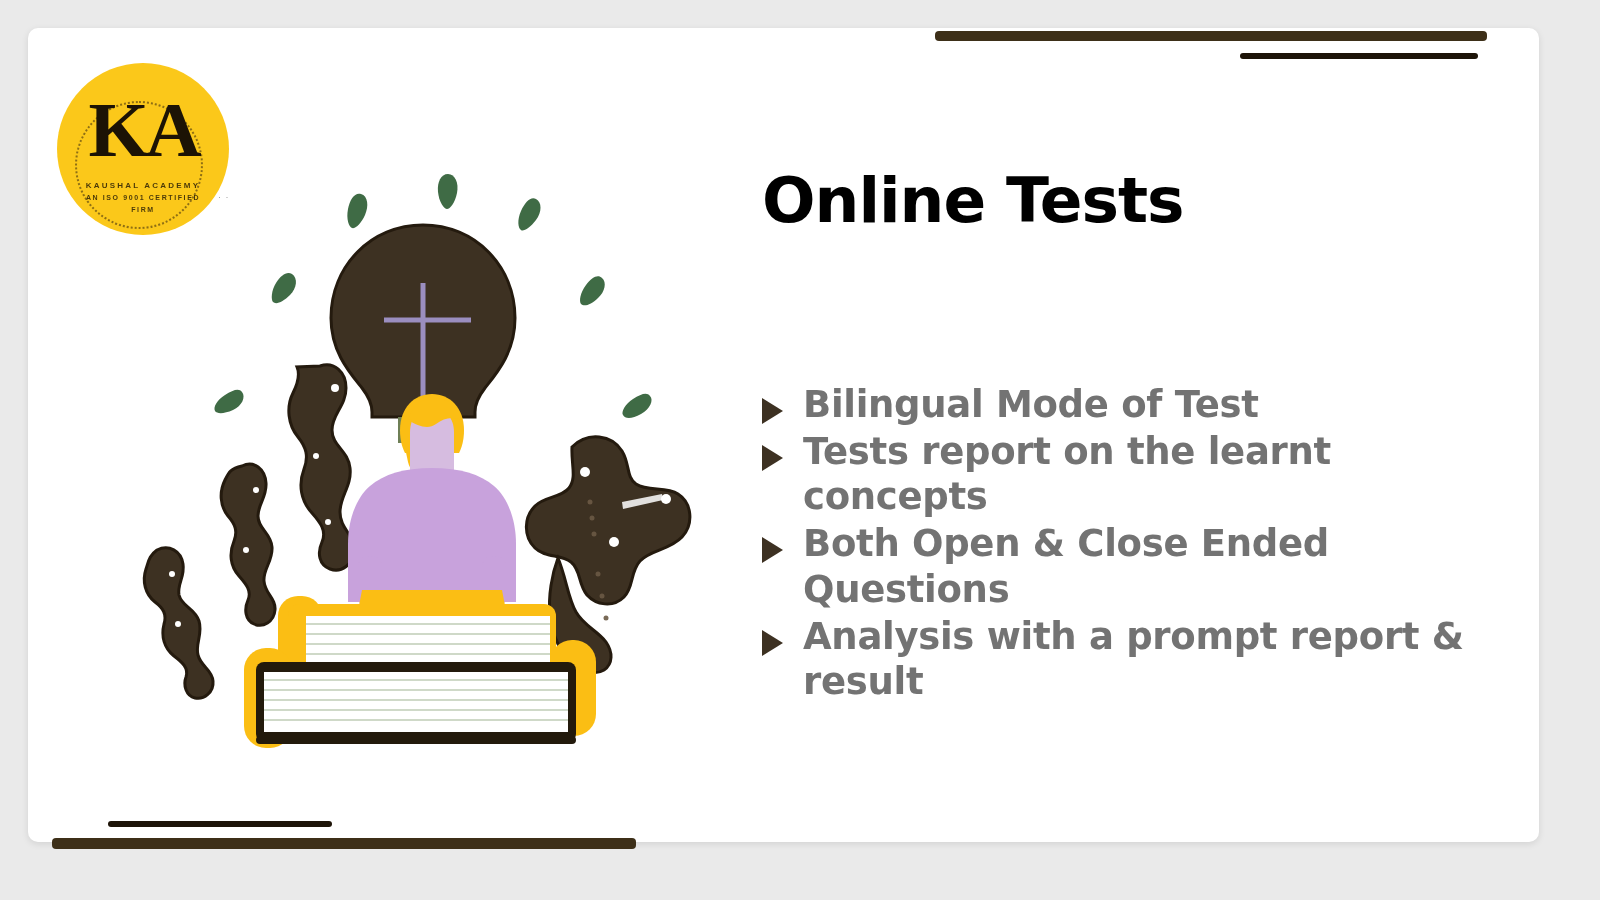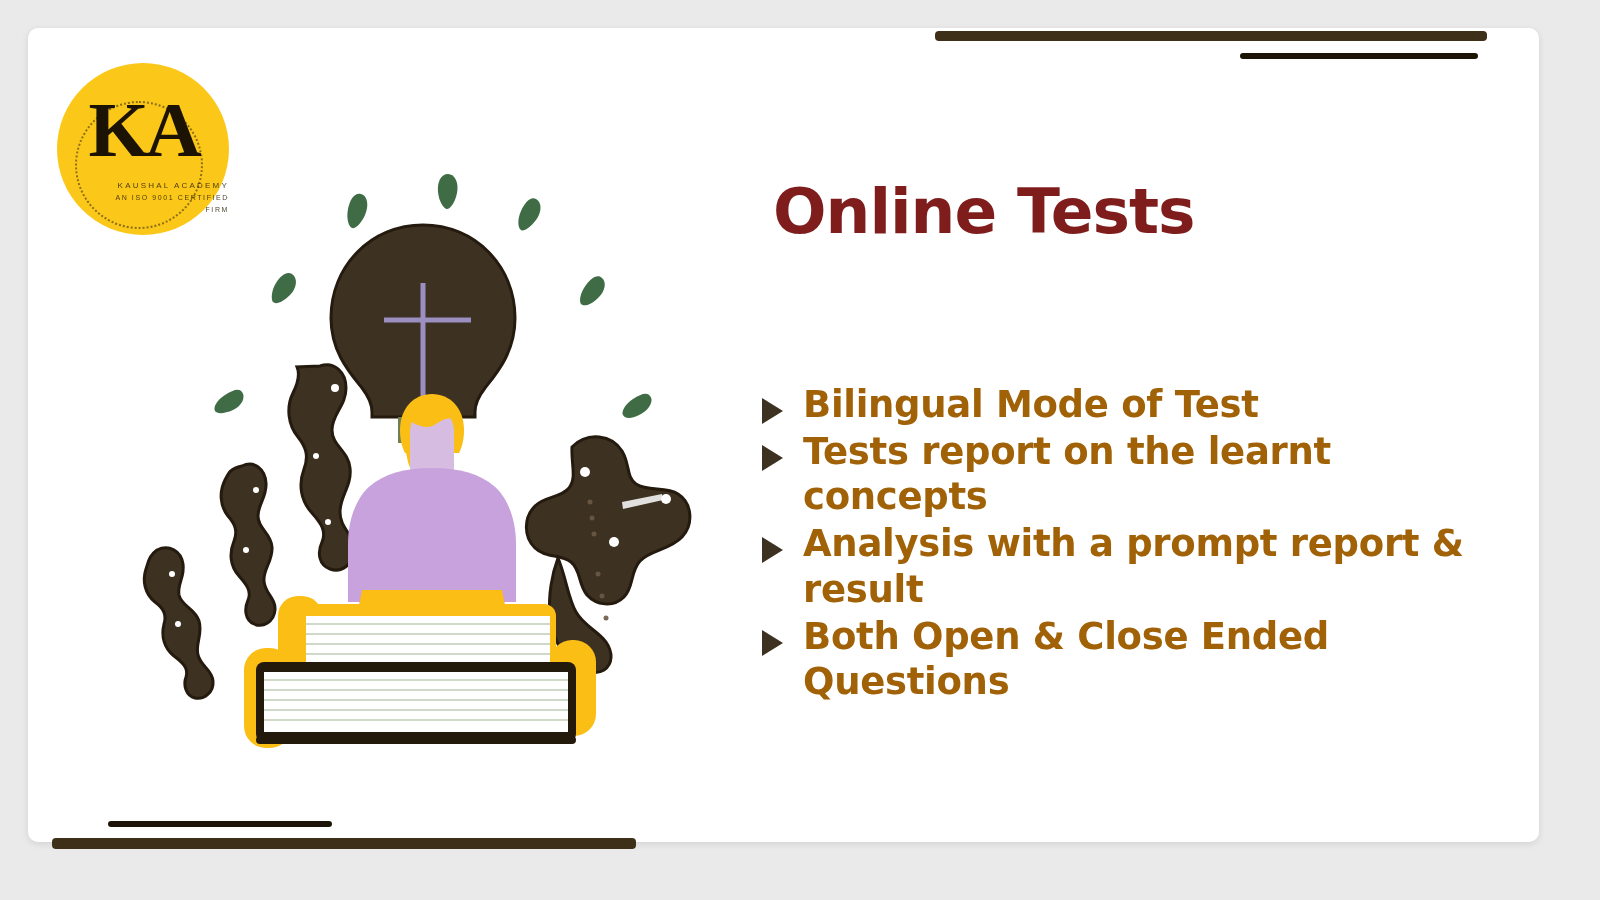--- a/index.html
+++ b/index.html
@@ -79,23 +79,23 @@
     font-family: "Liberation Serif", serif;
     font-size: 78px;
     font-weight: 700;
     line-height: 1;
     color: #1c1305;
     letter-spacing: -4px;
   }
   .logo-sub1, .logo-sub2, .logo-sub3 {
     position: absolute;
     left: 0; right: 0;
-    text-align: right;
+    text-align: center;
     font-size: 8px;
-    font-weight: 400;
+    font-weight: 700;
     letter-spacing: 2.2px;
     color: #2a1f06;
     opacity: .85;
   }
   .logo-sub1 { top: 118px; }
   .logo-sub2 { top: 131px; font-size: 7px; letter-spacing: 1.6px; }
   .logo-sub3 { top: 143px; font-size: 7px; letter-spacing: 1.6px; }
 
   .logo-side-mark {
     position: absolute;
@@ -120,24 +120,24 @@
   .content-col {
     position: absolute;
     left: 762px;
     top: 168px;
     width: 740px;
   }
   .slide-title {
     font-family: "DejaVu Sans", sans-serif;
     font-size: 63px;
     font-weight: 700;
-    color: #7f1d1d;
+    color: #000000;
     letter-spacing: -1px;
     line-height: 1.05;
-    margin: 11px;
+    margin: 0;
   }
 
   .bullet-list {
     position: absolute;
     left: 762px;
     top: 382px;
     width: 760px;
     list-style: none;
     margin: 0;
     padding: 0;
@@ -156,21 +156,21 @@
     margin-right: 20px;
     border-top: 13px solid transparent;
     border-bottom: 13px solid transparent;
     border-left: 21px solid #3d3122;
   }
   .bullet-text {
     flex: 1 1 auto;
     font-family: "DejaVu Sans", sans-serif;
     font-size: 37px;
     font-weight: 700;
-    color: #a16207;
+    color: #737373;
     line-height: 1.22;
     letter-spacing: -0.3px;
   }
 </style>
 </head>
 <body>
 
 <div class="slide-stage">
 
   <div class="slide-card"></div>
@@ -303,21 +303,21 @@
     <li class="bullet-item">
       <span class="bullet-marker"></span>
       <span class="bullet-text">Bilingual Mode of Test</span>
     </li>
     <li class="bullet-item">
       <span class="bullet-marker"></span>
       <span class="bullet-text">Tests report on the learnt concepts</span>
     </li>
     <li class="bullet-item">
       <span class="bullet-marker"></span>
-      <span class="bullet-text">Analysis with a prompt report &amp; result</span>
+      <span class="bullet-text">Both Open &amp; Close Ended Questions</span>
     </li>
     <li class="bullet-item">
       <span class="bullet-marker"></span>
-      <span class="bullet-text">Both Open &amp; Close Ended Questions</span>
+      <span class="bullet-text">Analysis with a prompt report &amp; result</span>
     </li>
   </ul>
 
 </div>
 
 </body></html>

